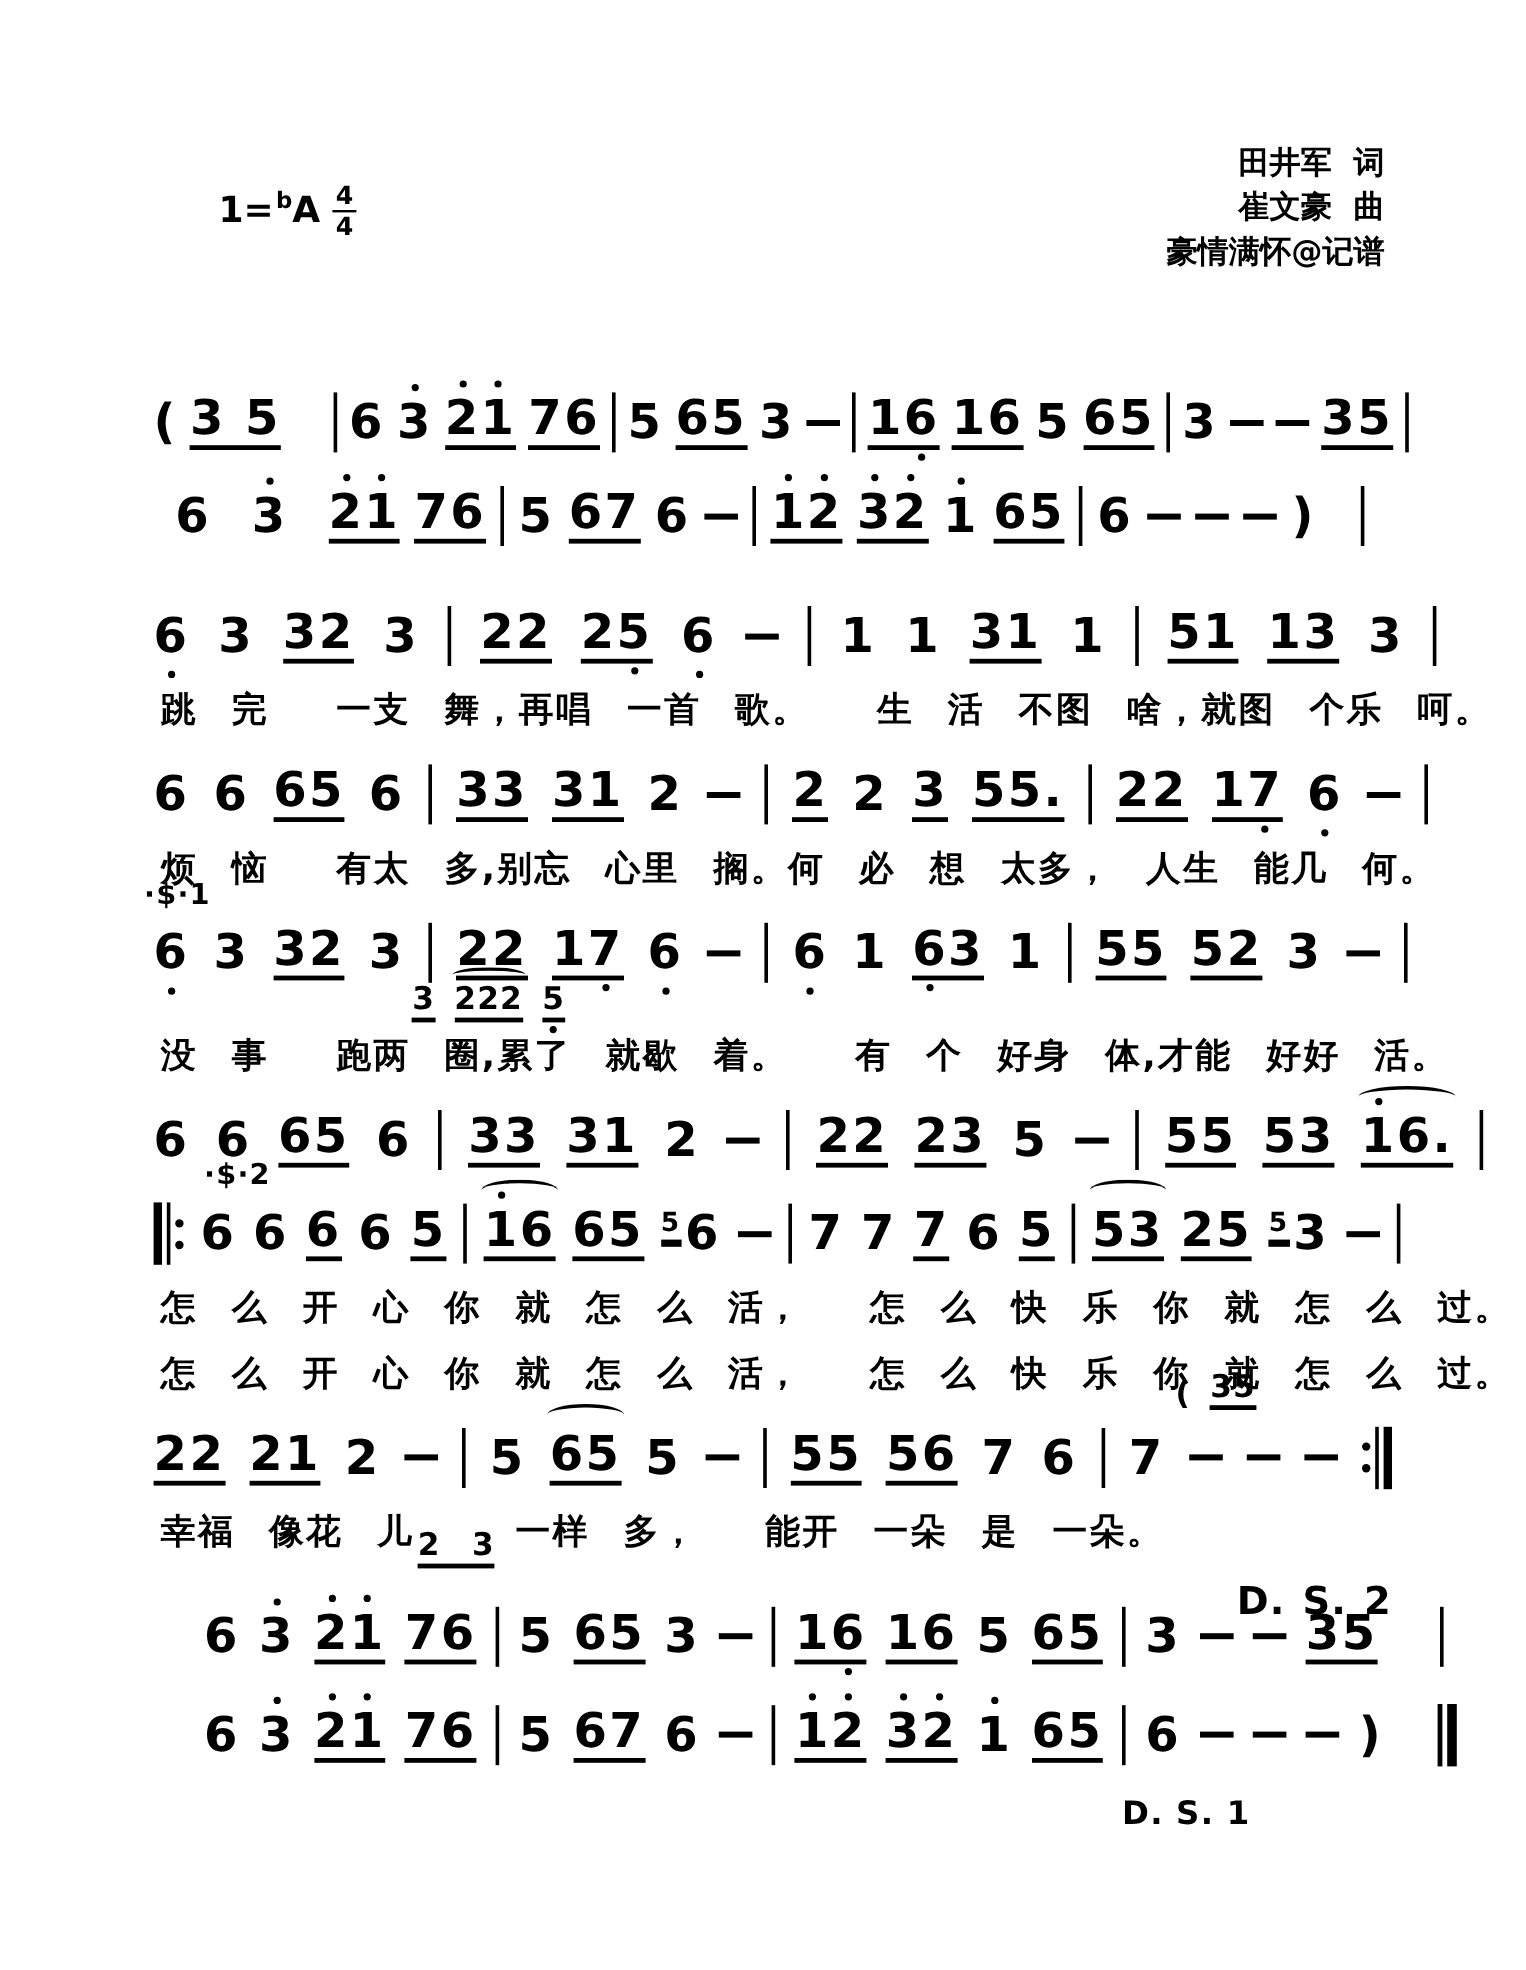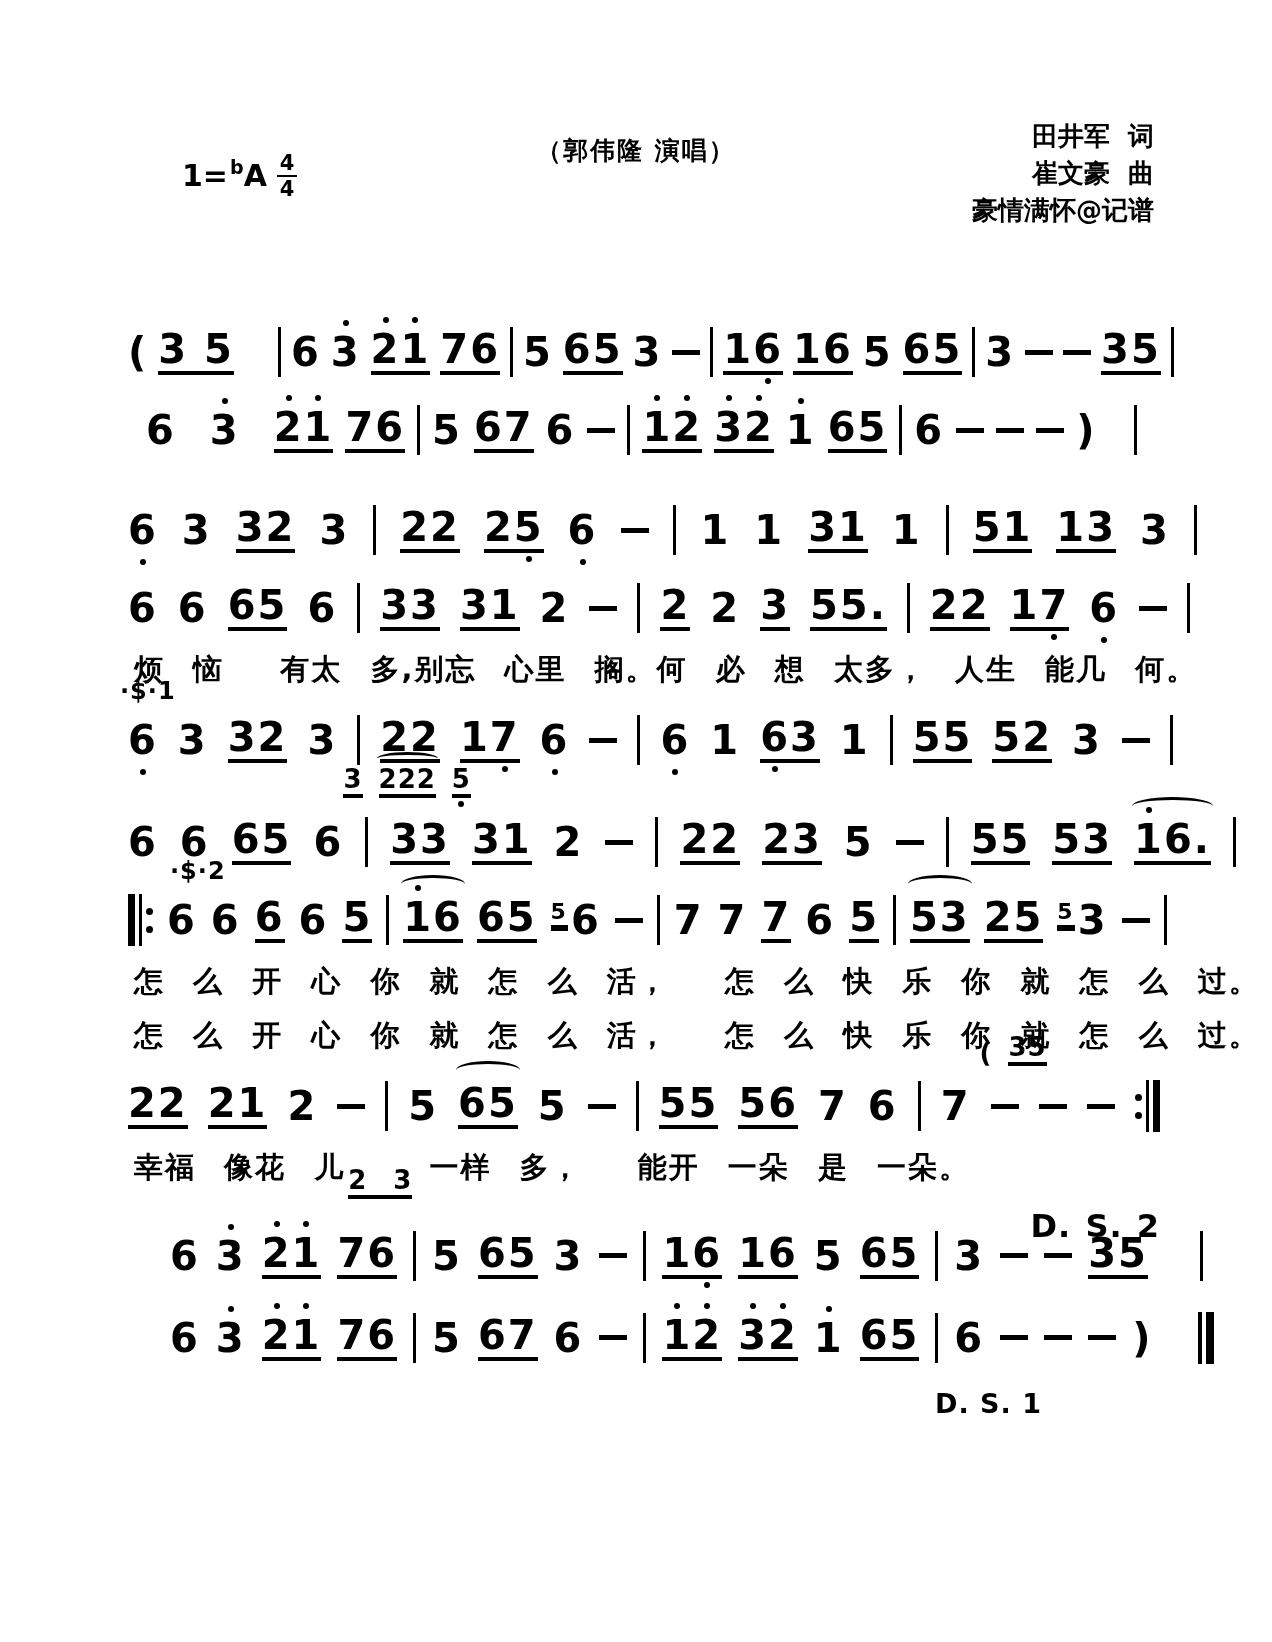--- a/index.html
+++ b/index.html
@@ -53,21 +53,20 @@
   <div class="header">
     <div class="keysig">
       <span>1=</span>
         <span class="flat">b</span>
         <span class="tonic">A</span>
       <span class="meter">
         <span class="num">4</span>
         <span class="den">4</span>
       </span>
     </div>
-    <div class="subtitle">（郭伟隆  演唱）</div>
     <div class="credits">田井军  词
 崔文豪  曲
 豪情满怀@记谱</div>
   </div>
   <div class="score">
       <div class="mline" style="gap: 10px;">
         <span class="tok"><span class="d">(</span></span>
         <span class="tok u1"><span class="d">3</span><span class="d"> </span><span class="d">5</span></span>
         <span style="display: inline-block; flex: 0 0 auto; width: 24px;"></span>
         <span class="bar"></span>
@@ -132,20 +131,21 @@
         <span class="tok"><span class="d">1</span></span>
         <span class="tok"><span class="d">1</span></span>
         <span class="tok u1"><span class="d">3</span><span class="d">1</span></span>
         <span class="tok"><span class="d">1</span></span>
         <span class="bar"></span>
         <span class="tok u1"><span class="d">5</span><span class="d">1</span></span>
         <span class="tok u1"><span class="d">1</span><span class="d">3</span></span>
         <span class="tok"><span class="d">3</span></span>
         <span class="bar"></span>
       </div>
+      <div class="lyr"><span>跳 完  一支 舞，再唱 一首 歌。  生 活 不图 啥，就图 个乐 呵。</span></div>
       <div class="mline" style="gap: 20px;">
         <span class="tok"><span class="d">6</span></span>
         <span class="tok"><span class="d">6</span></span>
         <span class="tok u1"><span class="d">6</span><span class="d">5</span></span>
         <span class="tok"><span class="d">6</span></span>
         <span class="bar"></span>
         <span class="tok u1"><span class="d">3</span><span class="d">3</span></span>
         <span class="tok u1"><span class="d">3</span><span class="d">1</span></span>
         <span class="tok"><span class="d">2</span></span>
         <span class="dash"></span>
@@ -183,20 +183,21 @@
         <span class="tok"><span class="d">1</span></span>
         <span class="tok u1"><span class="d db">6</span><span class="d">3</span></span>
         <span class="tok"><span class="d">1</span></span>
         <span class="bar"></span>
         <span class="tok u1"><span class="d">5</span><span class="d">5</span></span>
         <span class="tok u1"><span class="d">5</span><span class="d">2</span></span>
         <span class="tok"><span class="d">3</span></span>
         <span class="dash"></span>
         <span class="bar"></span>
       </div>
+      <div class="lyr"><span>没 事  跑两 圈,累了 就歇 着。  有 个 好身 体,才能 好好 活。</span></div>
       <div class="mline" style="gap: 22px;">
         <span class="tok"><span class="d">6</span></span>
         <span class="tok"><span class="d">6</span></span>
         <span class="tok u1"><span class="d">6</span><span class="d">5</span></span>
         <span class="tok"><span class="d">6</span></span>
         <span class="bar"></span>
         <span class="tok u1"><span class="d">3</span><span class="d">3</span></span>
         <span class="tok u1"><span class="d">3</span><span class="d">1</span></span>
         <span class="tok"><span class="d">2</span></span>
         <span class="dash"></span>

